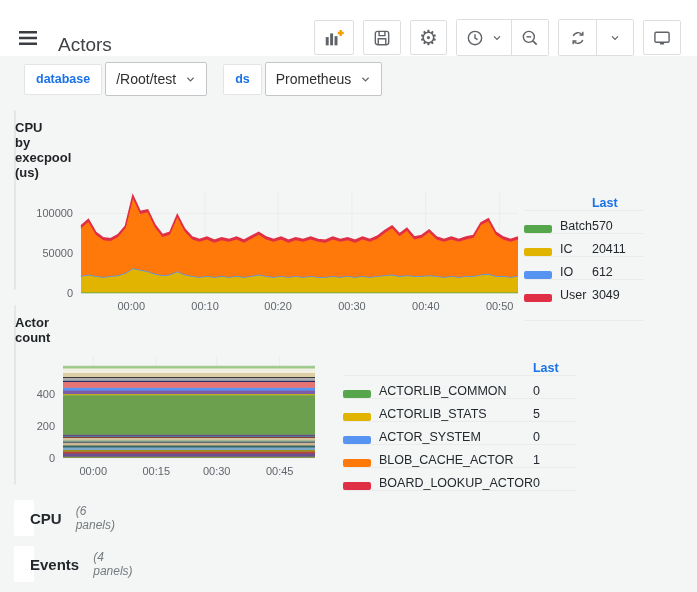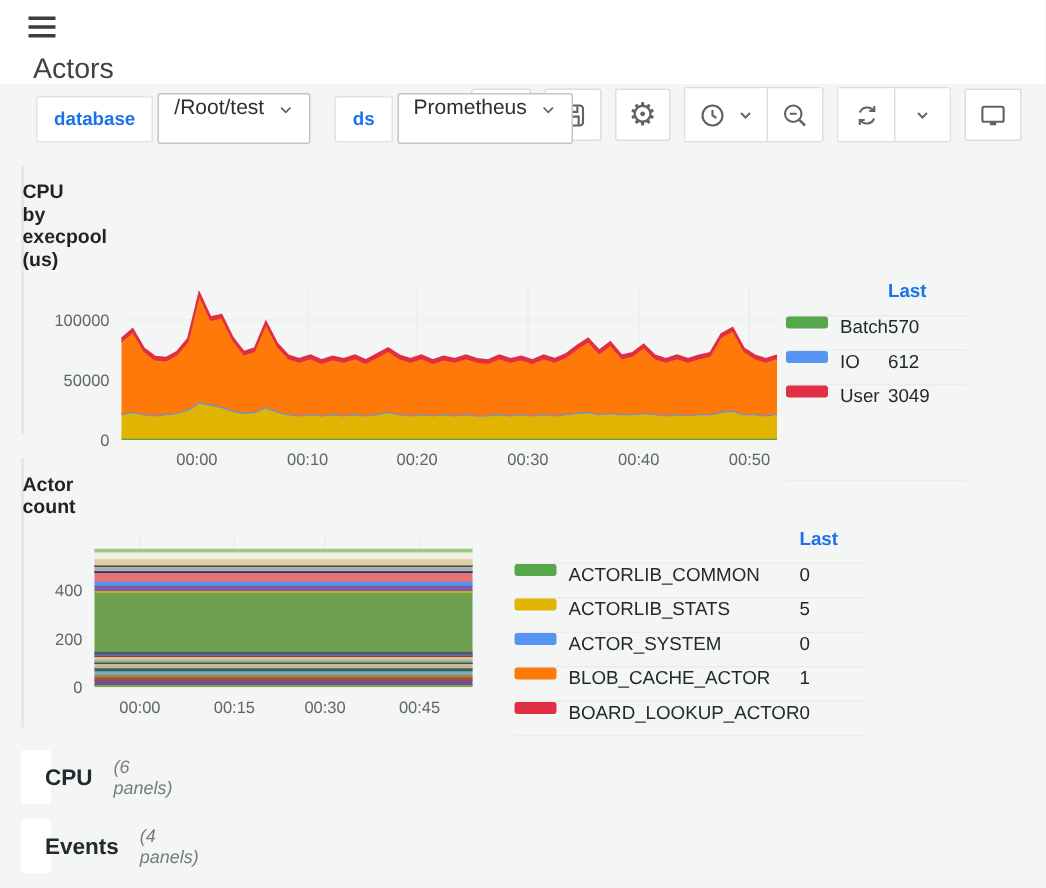--- a/index.html
+++ b/index.html
@@ -4,21 +4,21 @@
 <style>
   * { box-sizing: border-box; }
   html,body { margin:0; padding:0; }
   body {
     width:697px; height:592px; overflow:hidden;
     background:#f4f5f5;
     font-family:"Liberation Sans", sans-serif;
     color:#24292e;
   }
   
-  .navbar { height:56px; background:#fff; display:flex; align-items:flex-start; padding:0 16px 0 10px;flex-direction:column; }
+  .navbar { height:56px; background:#fff; display:flex; align-items:flex-end; padding:0 16px 0 10px; }
   .hamburger { border:none; background:none; padding:6px; cursor:pointer; display:flex; }
   .nav-title { font-size:19px; font-weight:400; color:#3f4246; margin:0 0 0 12px; cursor:pointer; }
   .nav-tools { margin-left:auto; display:flex; align-items:center; gap:9px; }
   .tbtn {
     height:35px; min-width:37px; background:#fff; border:1px solid #dcdee0; border-radius:2px;
     display:flex; align-items:center; justify-content:center; padding:0 8px; cursor:pointer; color:#5f6368;
   }
   .tgroup { display:flex; border:1px solid #dcdee0; border-radius:2px; background:#fff; }
   .tgroup .tbtn { border:none; border-radius:0; }
   .tgroup .tbtn + .tbtn { border-left:1px solid #dcdee0; }
@@ -27,36 +27,36 @@
   .subbar { height:46px; display:flex; align-items:center; padding:0 24px; gap:16px; }
   .var-group { display:flex; align-items:center; gap:3px; }
   .var-label {
     background:#fff; border:1px solid #e3e4e6; border-radius:2px;
     color:#1a73e8; font-size:12.5px; font-weight:700; padding:10px 11px; height:31px;
     display:flex; align-items:center;
   }
   .var-select {
     background:#fff; border:1px solid #c3c6c9; border-radius:2px; height:31px;
     font-family:inherit; font-size:14px; color:#2c2e30; padding:16px 10px;
-    display:flex; align-items:flex-end; gap:9px; cursor:pointer;
+    display:flex; align-items:center; gap:9px; cursor:pointer;
   }
   
   .dash { padding:8px 14px 0; }
   .panel {
     background:#fff; border:1px solid #e4e6e7; border-radius:3px;
     height:180px; margin-bottom:15px; display:flex; flex-direction:column;
   }
   .panel-title { text-align:center; font-size:13px; font-weight:600; color:#1f2226; padding:9px 0 1px; cursor:pointer; }
   .panel-body { display:flex; flex:1; padding:0 10px 4px 4px; }
   svg.chart { flex:none; font-family:"Liberation Sans", sans-serif; }
   
   .legend { display:flex; flex-direction:column; font-size:12.5px; margin-top:6px; border-bottom:1px solid #ebebeb; }
   .legend1 { width:148px; margin-left:auto; }
   .legend2 { flex:1; margin-left:22px; }
-  .lg-row { display:flex; align-items:flex-start; height:23px; border-top:1px solid #ebebeb; }
+  .lg-row { display:flex; align-items:flex-end; height:23px; border-top:1px solid #ebebeb; }
   .lg-row.lg-head { border-top:none; }
   .dash { width:15px; height:4px; border-radius:2px; margin-right:8px; flex:none; }
   .lg-label { background:none; border:none; padding:0; font:inherit; color:#24292e; cursor:pointer;
               text-align:left; flex:1; white-space:nowrap; overflow:hidden; }
   .lg-val { width:52px; flex:none; }
   .legend2 .lg-val { width:44px; }
   .lg-last { margin-left:auto; color:#1a73e8; font-weight:600; }
   
   .rowhead {
     height:36px; background:#fff; border-radius:2px; display:flex; align-items:center;
@@ -201,20 +201,25 @@
             <path d="M62 44.878421875 L69.40677966101696 38.503421875 L76.8135593220339 51.253421875 L84.22033898305085 56.831546875 L91.62711864406779 57.628421875 L99.03389830508475 53.644046875 L106.4406779661017 44.878421875 L113.84745762711864 14.597171875000004 L121.25423728813558 30.534671875000004 L128.66101694915255 28.940921875000004 L136.0677966101695 44.081546875 L143.47457627118644 53.644046875 L150.8813559322034 51.253421875 L158.28813559322032 33.722171875 L165.6949152542373 48.065921875 L173.10169491525426 56.034671875 L180.50847457627117 58.425296875 L187.91525423728814 56.034671875 L195.32203389830508 59.222171875 L202.72881355932202 56.831546875 L210.135593220339 58.425296875 L217.54237288135593 56.034671875 L224.94915254237287 59.222171875 L232.35593220338984 55.237796875 L239.76271186440678 51.253421875 L247.16949152542372 56.034671875 L254.57627118644066 58.425296875 L261.98305084745766 56.034671875 L269.3898305084746 59.222171875 L276.7966101694915 56.831546875 L284.2033898305085 58.425296875 L291.6101694915254 56.034671875 L299.01694915254234 58.425296875 L306.42372881355936 59.222171875 L313.8305084745763 56.034671875 L321.23728813559325 58.425296875 L328.64406779661016 56.831546875 L336.0508474576271 59.222171875 L343.45762711864404 56.034671875 L350.864406779661 58.425296875 L358.271186440678 55.237796875 L365.6779661016949 49.659671875 L373.08474576271186 44.878421875 L380.49152542372883 52.847171875 L387.89830508474574 47.269046875 L395.3050847457627 56.034671875 L402.7118644067797 54.440921875 L410.1186440677966 48.862796875 L417.52542372881356 56.034671875 L424.93220338983053 58.425296875 L432.33898305084745 56.034671875 L439.7457627118644 58.425296875 L447.1525423728813 56.034671875 L454.5593220338983 54.440921875 L461.96610169491527 41.690921875 L469.3728813559322 37.706546875 L476.77966101694915 51.253421875 L484.1864406779661 56.034671875 L491.59322033898303 58.425296875 L499 55.96614062500001" fill="none" stroke="#E02F44" stroke-width="1.5"></path>
           </svg>
         <div class="legend legend1">
             <div class="lg-row lg-head">
               <span class="lg-val lg-last">Last</span>
             </div>
             <div class="lg-row">
               <i class="dash" style="background: rgb(86, 166, 75);"></i>
               <button class="lg-label">Batch</button>
               <span class="lg-val">570</span>
+            </div>
+            <div class="lg-row">
+              <i class="dash" style="background: rgb(224, 180, 0);"></i>
+              <button class="lg-label">IC</button>
+              <span class="lg-val">20411</span>
             </div>
             <div class="lg-row">
               <i class="dash" style="background: rgb(87, 148, 242);"></i>
               <button class="lg-label">IO</button>
               <span class="lg-val">612</span>
             </div>
             <div class="lg-row">
               <i class="dash" style="background: rgb(224, 47, 68);"></i>
               <button class="lg-label">User</button>
               <span class="lg-val">3049</span>

